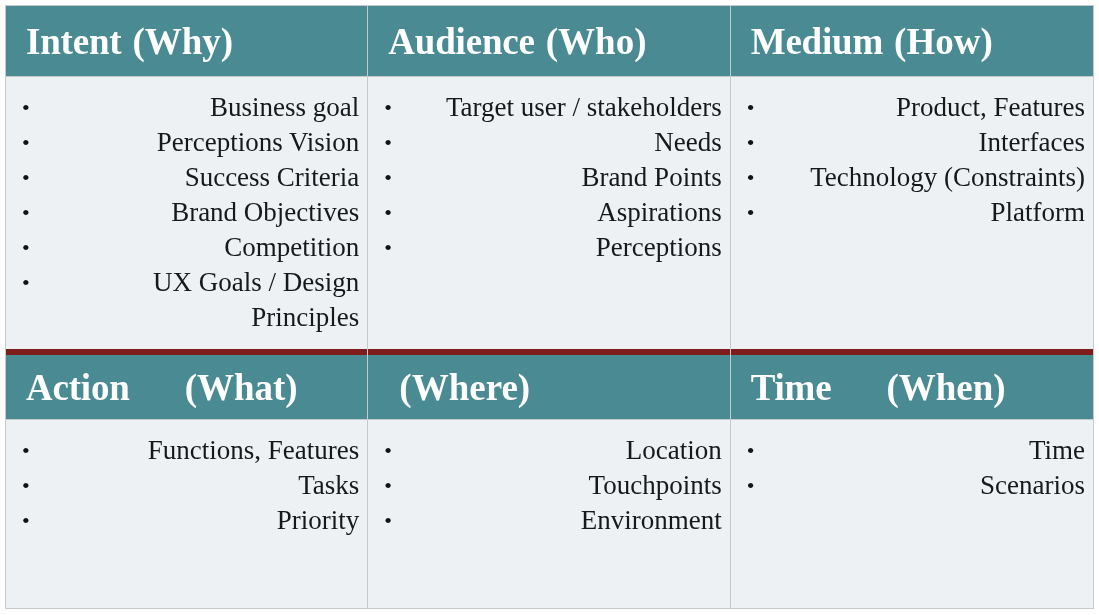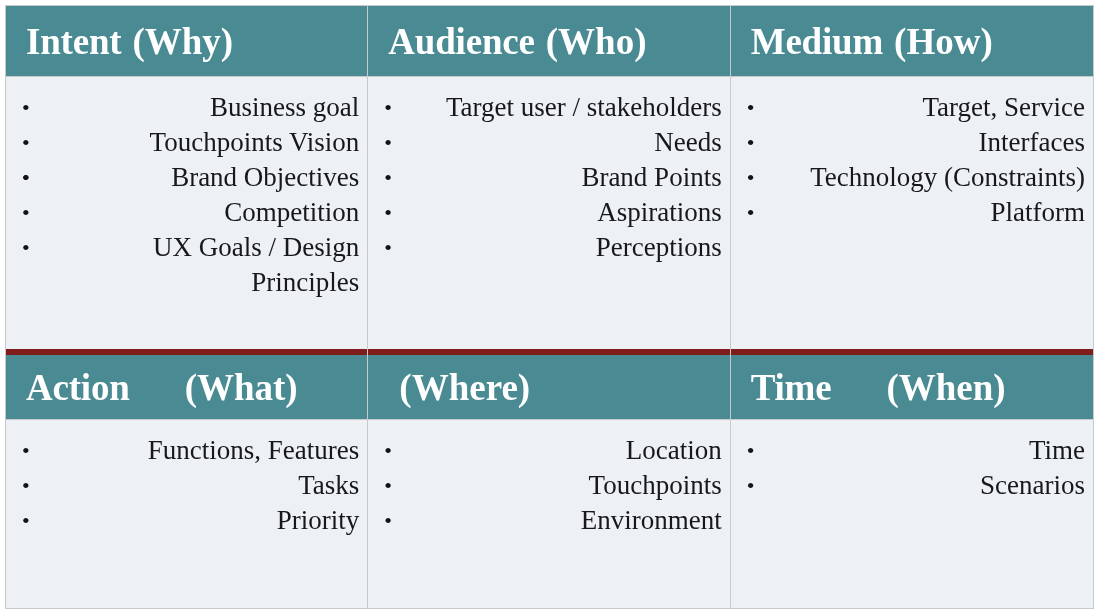--- a/index.html
+++ b/index.html
@@ -127,24 +127,25 @@
           <span class="hdr-qual">(Why)</span>
         </div>
         <div class="cell-body">
           <ul class="bullets">
             <li>
               <span class="dot">•</span>
               <span class="txt">Business goal</span>
             </li>
             <li>
               <span class="dot">•</span>
-              <span class="txt">Touchpoints Vision</span>
-            </li>
-            <li>
-              <span class="dot">•</span>
+              <span class="txt">Perceptions Vision</span>
+            </li>
+            <li>
+              <span class="dot">•</span>
+              <span class="txt">Success Criteria</span>
             </li>
             <li>
               <span class="dot">•</span>
               <span class="txt">Brand Objectives</span>
             </li>
             <li>
               <span class="dot">•</span>
               <span class="txt">Competition</span>
             </li>
             <li>
@@ -188,21 +189,21 @@
 
       <div class="cell last-col">
         <div class="cell-header">
           <span class="hdr-term">Medium</span>
           <span class="hdr-qual">(How)</span>
         </div>
         <div class="cell-body">
           <ul class="bullets">
             <li>
               <span class="dot">•</span>
-              <span class="txt">Target, Service</span>
+              <span class="txt">Product, Features</span>
             </li>
             <li>
               <span class="dot">•</span>
               <span class="txt">Interfaces</span>
             </li>
             <li>
               <span class="dot">•</span>
               <span class="txt">Technology (Constraints)</span>
             </li>
             <li>

